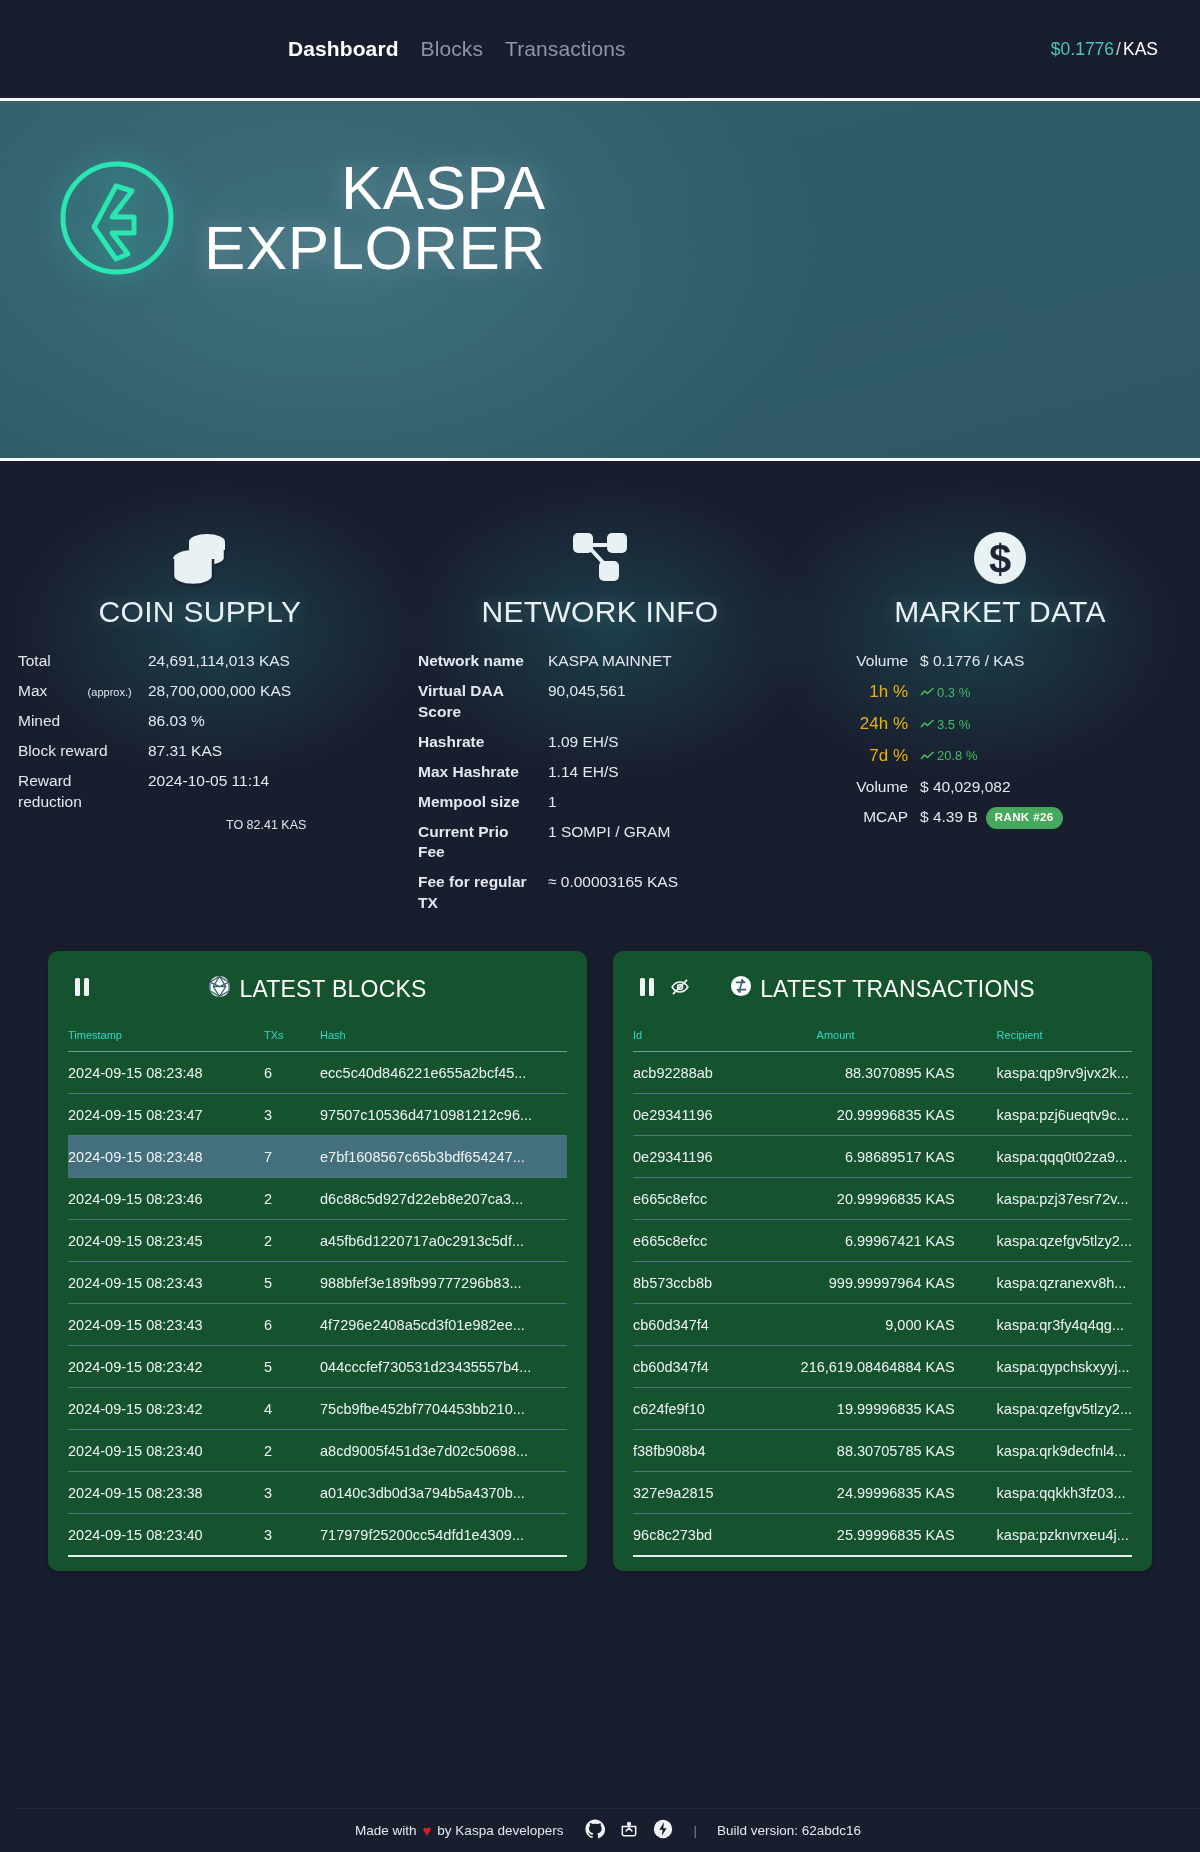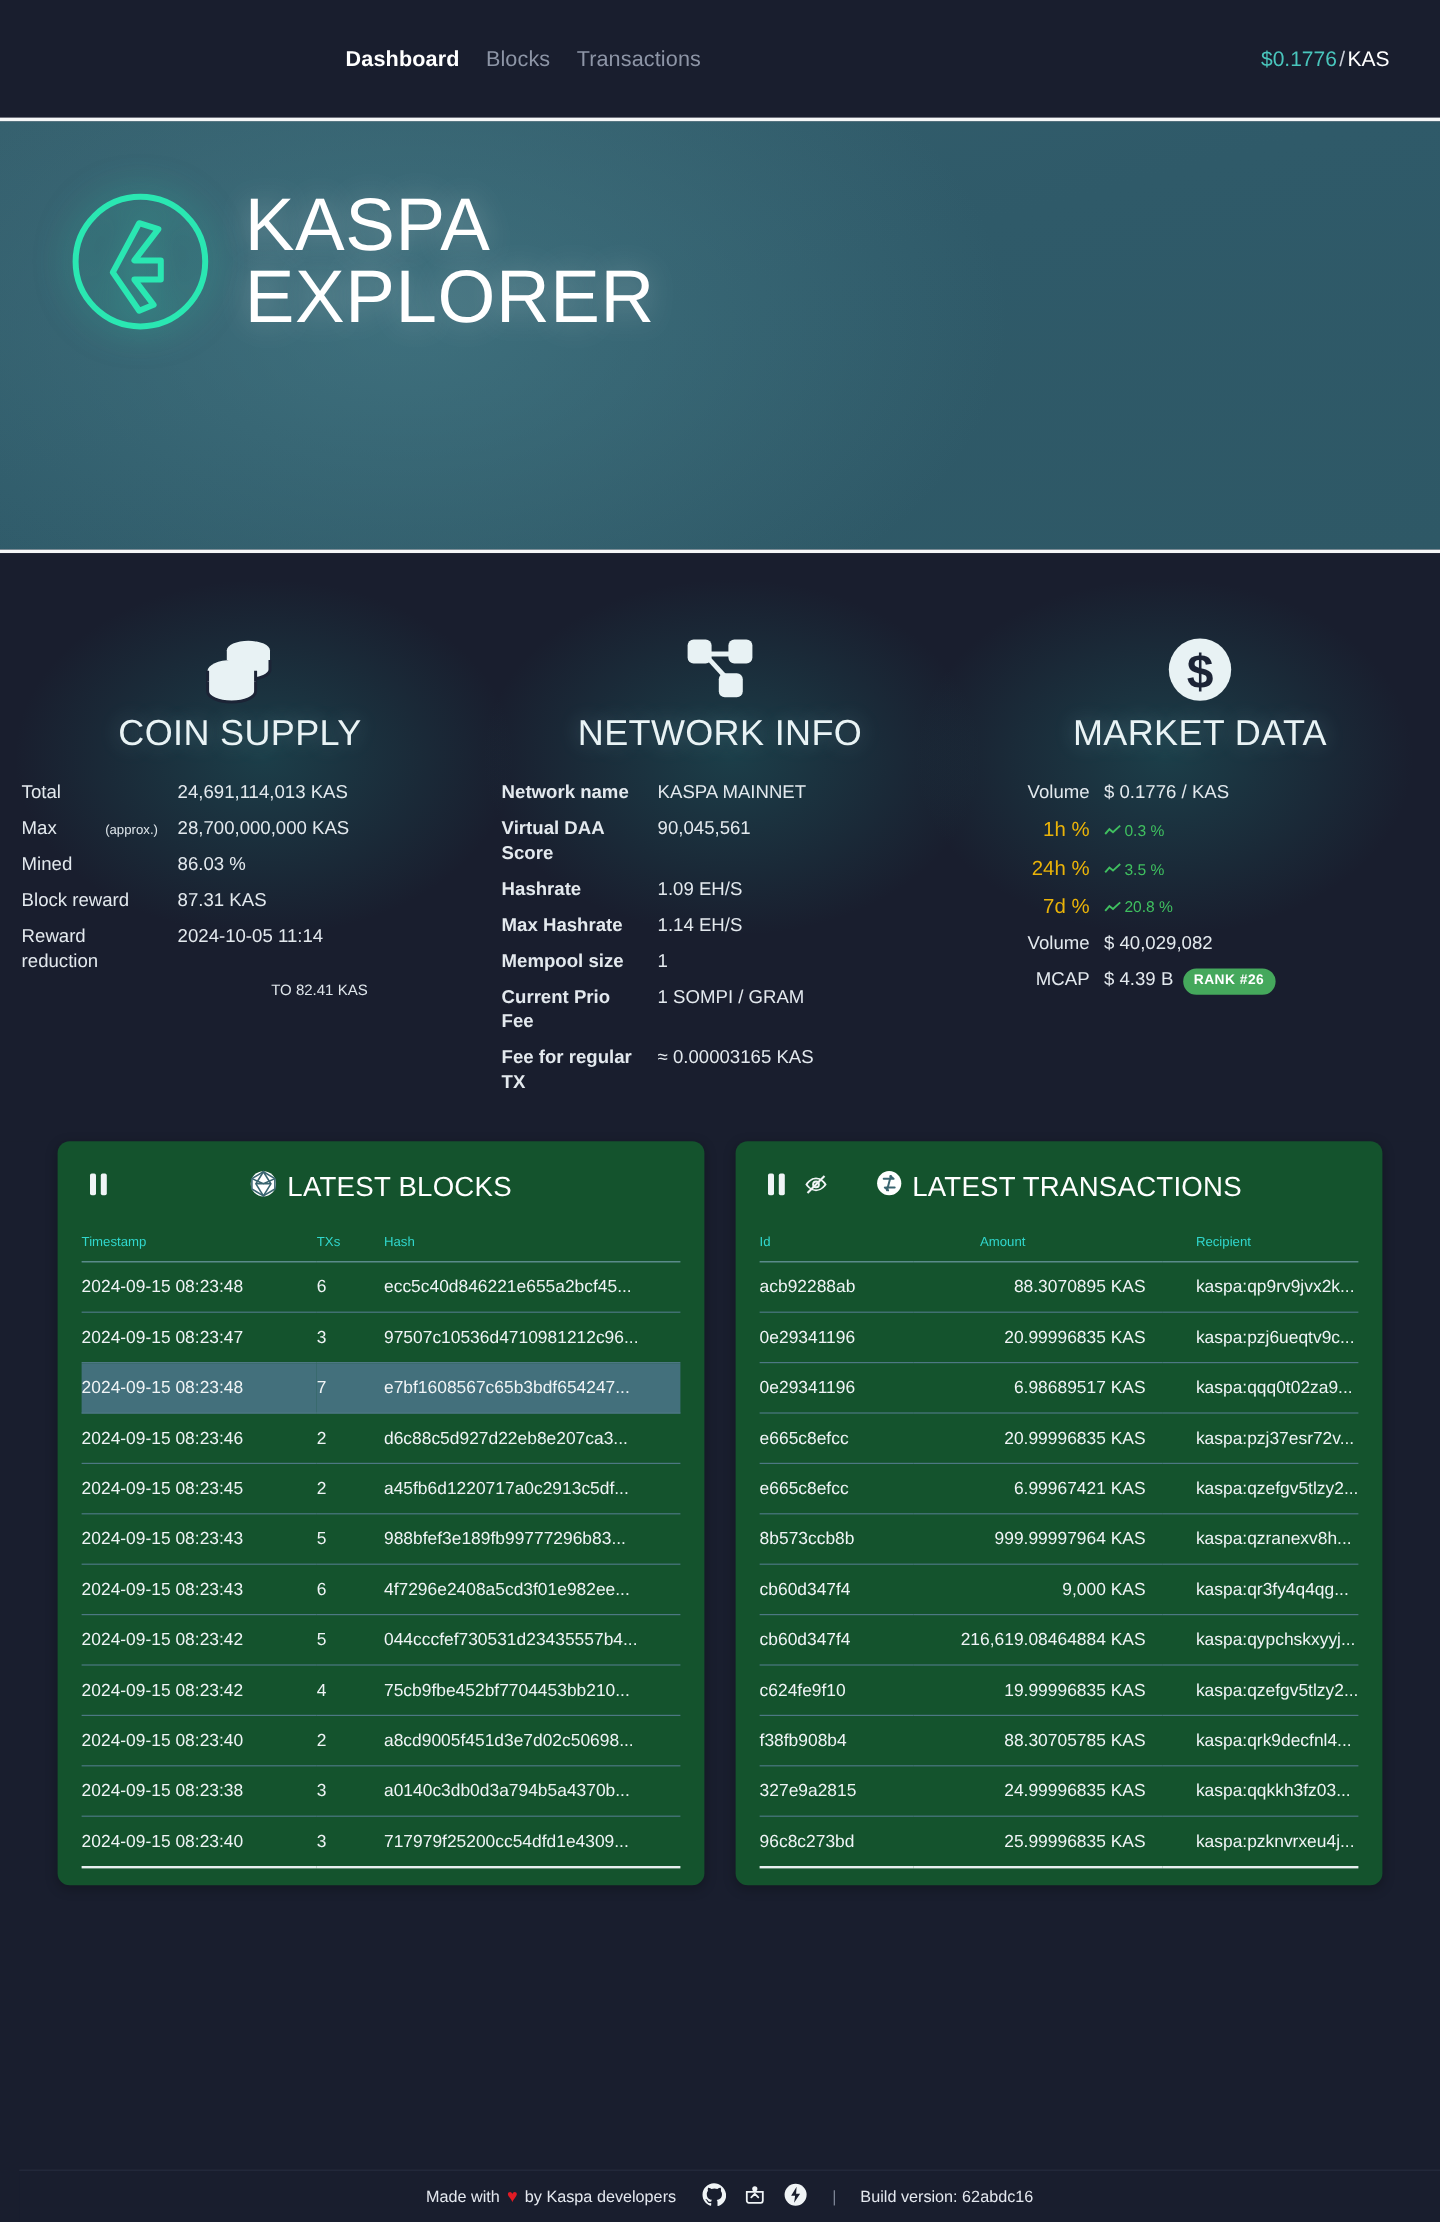--- a/index.html
+++ b/index.html
@@ -20,21 +20,21 @@
     padding: 0 42px 0 0;
     position: relative;
   }
   .nav-links {
     display: flex;
     align-items: baseline;
     gap: 22px;
     margin-left: 288px;
   }
   .nav-link {
-    font-size: 18px;
+    font-size: 21px;
     color: #8d95a6;
     text-decoration: none;
     letter-spacing: .1px;
   }
   .nav-link.active { color: #ffffff; font-weight: bold; }
   .nav-price {
     margin-left: auto;
     font-size: 17.5px;
     color: #ffffff;
     white-space: nowrap;
@@ -45,20 +45,21 @@
   
   .hero {
     height: 363px;
     background:
       radial-gradient(ellipse 700px 420px at 28% 46%, rgba(74,129,141,.55) 0%, rgba(56,103,117,0) 72%),
       linear-gradient(165deg, #345e6c 0%, #2f5a69 45%, #2e5866 100%);
     border-top: 3px solid #f4f6f7;
     border-bottom: 3px solid #f4f6f7;
     position: relative;
     overflow: hidden;
+    text-align: right;
   }
   .hero-inner {
     padding: 52px 0 0 52px;
     display: flex;
     align-items: center;
     gap: 22px;
   }
   .logo-wrap {
     width: 130px; height: 130px;
     display: flex; align-items: center; justify-content: center;

